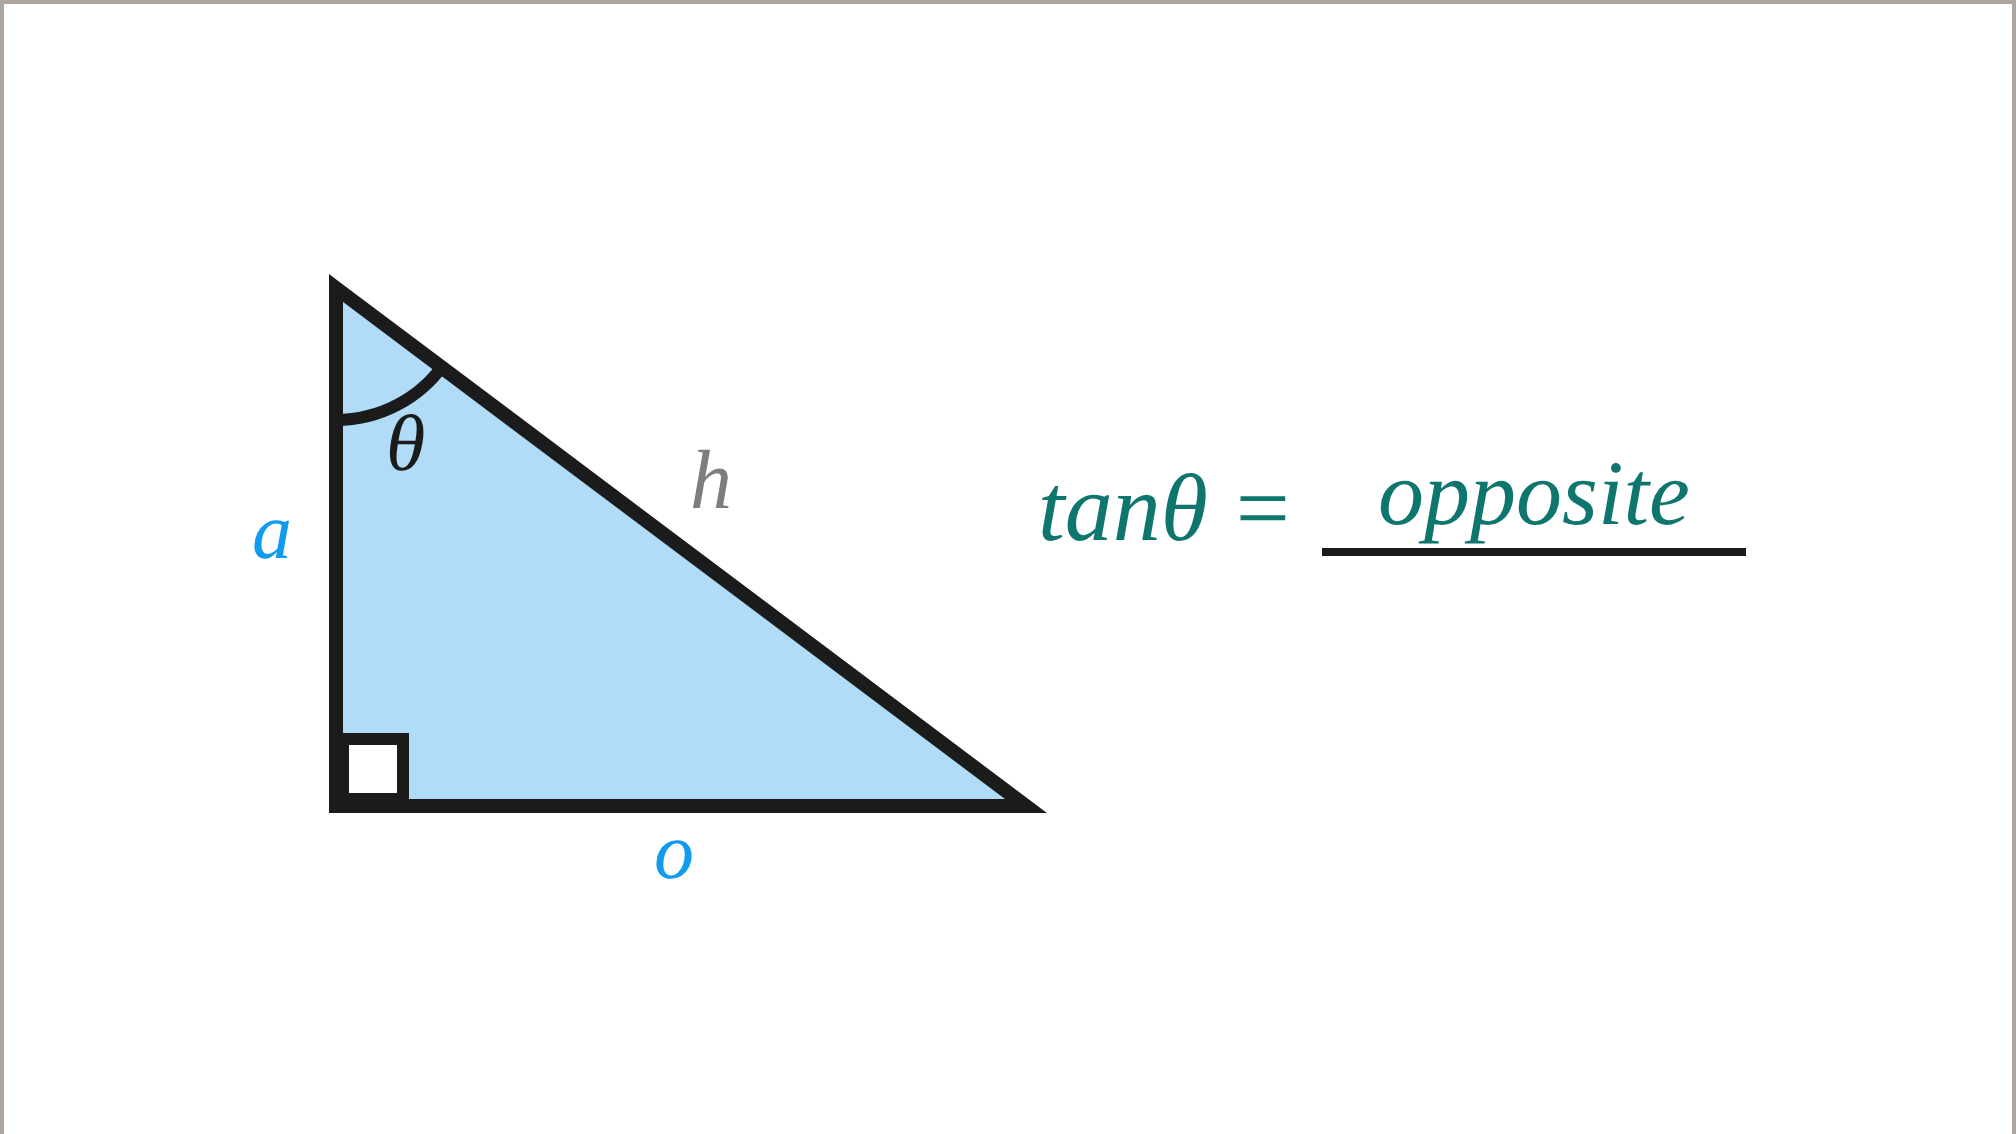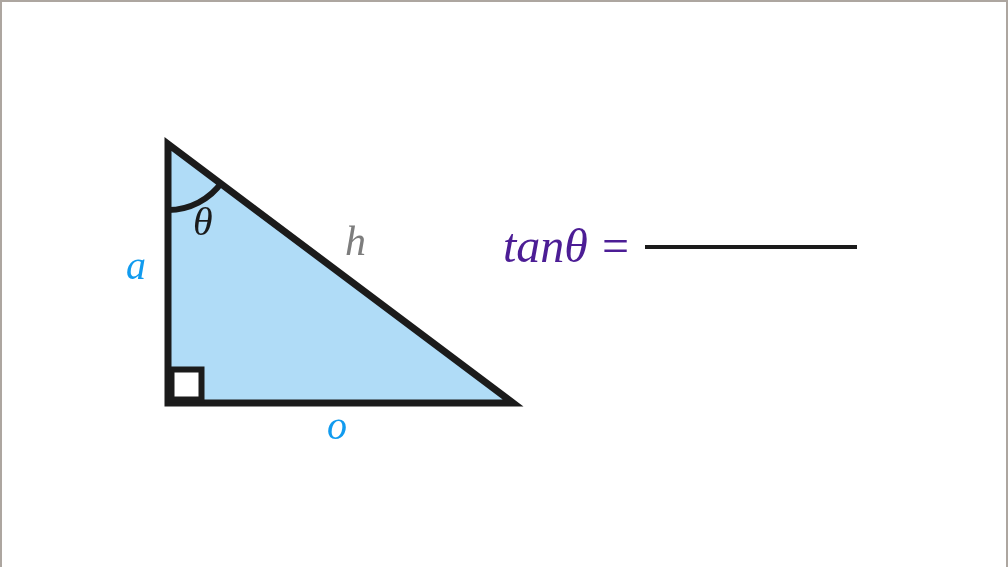--- a/index.html
+++ b/index.html
@@ -60,26 +60,26 @@
   #label-theta {
     left: 193px;
     top: 202px;
     font-size: 40px;
     color: #1b1b1b;
   }
 
   
   #formula {
     position: absolute;
-    left: 503px;
+    left: 519px;
     top: 222px;
     display: flex;
-    align-items: center;
+    align-items: flex-end;
     font-style: italic;
-    color: #4c1d95;
+    color: #0f766e;
   }
   #formula-lhs {
     font-size: 48px;
     line-height: 1;
     letter-spacing: 0px;
   }
   #formula-equals {
     font-size: 48px;
     line-height: 1;
     margin-left: 14px;
@@ -130,17 +130,18 @@
   <div class="label" id="label-o">o</div>
 
   <div class="label" id="label-h">h</div>
 
   <div class="label" id="label-theta">θ</div>
 
   <div id="formula">
     <span id="formula-lhs">tanθ</span>
     <span id="formula-equals">=</span>
     <span id="fraction">
+      <span id="fraction-numerator">opposite</span>
       <span id="fraction-bar"></span>
     </span>
   </div>
 
 </div>
 
 </body></html>

